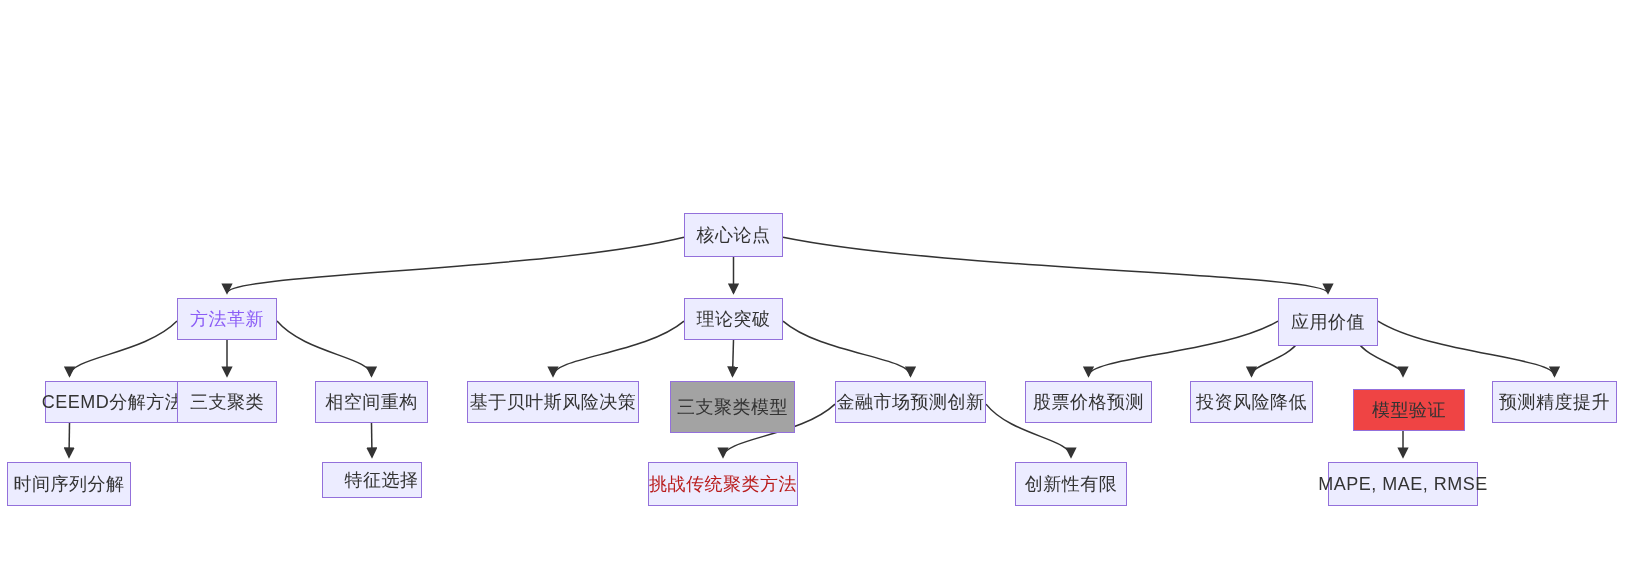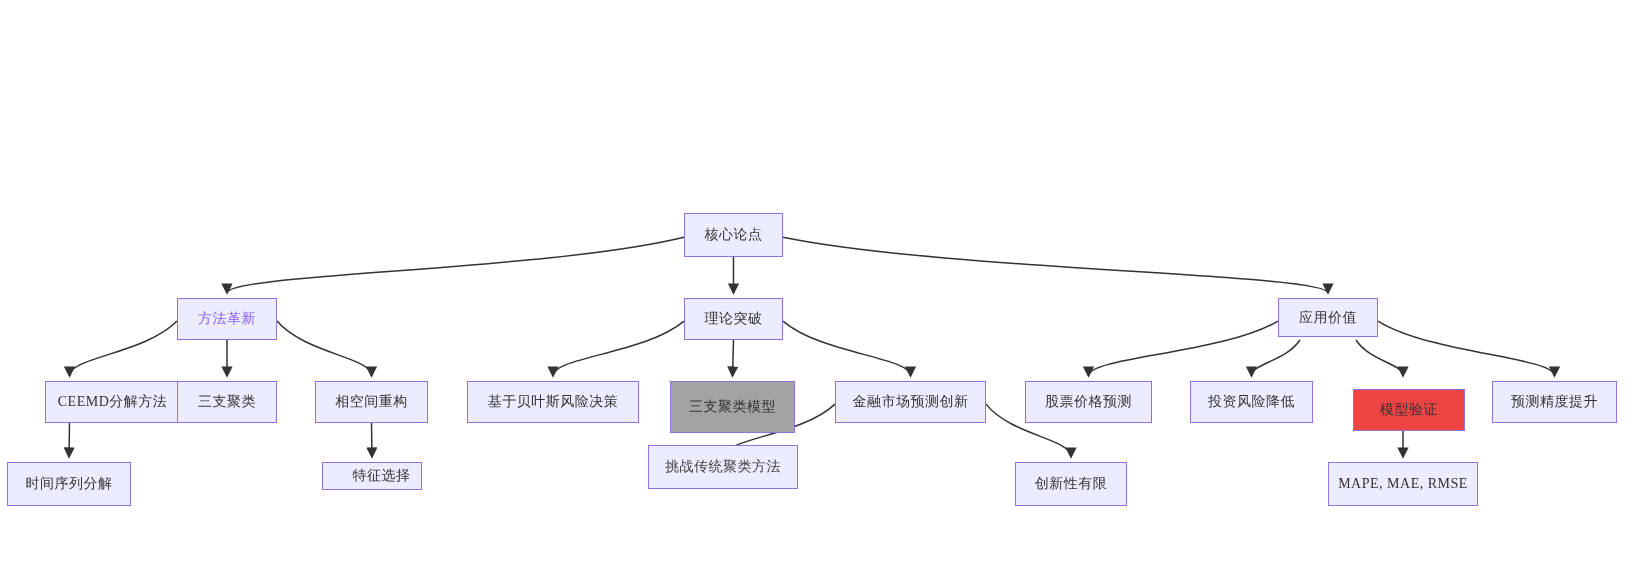--- a/index.html
+++ b/index.html
@@ -26,25 +26,24 @@
     fill: none;
     stroke-width: 1.5px;
   }
   .node {
     position: absolute;
     box-sizing: border-box;
     border: 1px solid;
     display: flex;
     align-items: center;
     justify-content: center;
-    font-size: 14px;
+    font-size: 18px;
     line-height: 1;
     white-space: nowrap;
     letter-spacing: 0.5px;
-    font-family: Liberation Serif, serif;
   }
 </style>
 </head>
 <body>
 
 <div class="canvas">
   <svg class="edge-layer" width="1628" height="576" viewBox="0 0 1628 576" xmlns="http://www.w3.org/2000/svg">
     <defs>
       <marker id="arrowhead" viewBox="0 0 10 10" refX="8.5" refY="5" markerWidth="7.5" markerHeight="7.5" orient="auto-start-reverse">
         <path d="M0,0 L10,5 L0,10 z" fill="#333333"></path>
@@ -68,29 +67,29 @@
         <path class="edge" d="M371.5,423 L372,457" stroke="#333333" marker-end="url(#arrowhead)"></path>
         <path class="edge" d="M835,404.1 C801.4,435.84000000000003 723,438.485 723,457" stroke="#333333" marker-end="url(#arrowhead)"></path>
         <path class="edge" d="M986,404.1 C1011.5,435.84000000000003 1071,438.485 1071,457" stroke="#333333" marker-end="url(#arrowhead)"></path>
         <path class="edge" d="M1403,423 L1403,457" stroke="#333333" marker-end="url(#arrowhead)"></path>
       </g>
   </svg>
 
 <div class="node" style="left: 684px; top: 213px; width: 99px; height: 44px; background: rgb(236, 236, 255); border-color: rgb(147, 112, 219); color: rgb(51, 51, 51);">核心论点</div>
     <div class="node" style="left: 177px; top: 298px; width: 100px; height: 42px; background: rgb(236, 236, 255); border-color: rgb(147, 112, 219); color: #8b5cf6;">方法革新</div>
     <div class="node" style="left: 684px; top: 298px; width: 99px; height: 42px; background: rgb(236, 236, 255); border-color: rgb(147, 112, 219); color: rgb(51, 51, 51);">理论突破</div>
-    <div class="node" style="left: 1278px; top: 298px; width: 100px; height: 39px; background: rgb(236, 236, 255); border-color: rgb(147, 112, 219); color: rgb(51, 51, 51);">应用价值</div>
+    <div class="node" style="left: 1278px; top: 298px; width: 100px; height: 48px; background: rgb(236, 236, 255); border-color: rgb(147, 112, 219); color: rgb(51, 51, 51);">应用价值</div>
     <div class="node" style="left: 2px; top: 381px; width: 135px; height: 42px; background: rgb(236, 236, 255); border-color: rgb(147, 112, 219); color: rgb(51, 51, 51); margin-left: 43px;">CEEMD分解方法</div>
     <div class="node" style="left: 177px; top: 381px; width: 100px; height: 42px; background: rgb(236, 236, 255); border-color: rgb(147, 112, 219); color: rgb(51, 51, 51);">三支聚类</div>
     <div class="node" style="left: 315px; top: 381px; width: 113px; height: 42px; background: rgb(236, 236, 255); border-color: rgb(147, 112, 219); color: rgb(51, 51, 51);">相空间重构</div>
     <div class="node" style="left: 467px; top: 381px; width: 172px; height: 42px; background: rgb(236, 236, 255); border-color: rgb(147, 112, 219); color: rgb(51, 51, 51);">基于贝叶斯风险决策</div>
     <div class="node" style="left: 670px; top: 381px; width: 125px; height: 52px; background: #a3a3a3; border-color: rgb(147, 112, 219); color: rgb(51, 51, 51);">三支聚类模型</div>
     <div class="node" style="left: 835px; top: 381px; width: 151px; height: 42px; background: rgb(236, 236, 255); border-color: rgb(147, 112, 219); color: rgb(51, 51, 51);">金融市场预测创新</div>
     <div class="node" style="left: 1025px; top: 381px; width: 127px; height: 42px; background: rgb(236, 236, 255); border-color: rgb(147, 112, 219); color: rgb(51, 51, 51);">股票价格预测</div>
     <div class="node" style="left: 1190px; top: 381px; width: 123px; height: 42px; background: rgb(236, 236, 255); border-color: rgb(147, 112, 219); color: rgb(51, 51, 51);">投资风险降低</div>
     <div class="node" style="left: 1353px; top: 381px; width: 112px; height: 42px; background: #ef4444; border-color: rgb(147, 112, 219); color: rgb(51, 51, 51); margin-top: 8px;">模型验证</div>
     <div class="node" style="left: 1492px; top: 381px; width: 125px; height: 42px; background: rgb(236, 236, 255); border-color: rgb(147, 112, 219); color: rgb(51, 51, 51);">预测精度提升</div>
     <div class="node" style="left: 7px; top: 462px; width: 124px; height: 44px; background: rgb(236, 236, 255); border-color: rgb(147, 112, 219); color: rgb(51, 51, 51);">时间序列分解</div>
-    <div class="node" style="left: 322px; top: 462px; width: 100px; height: 28px; background: rgb(236, 236, 255); border-color: rgb(147, 112, 219); color: rgb(51, 51, 51); padding-left: 19px;">特征选择</div>
-    <div class="node" style="left: 648px; top: 445px; width: 150px; height: 44px; background: rgb(236, 236, 255); border-color: rgb(147, 112, 219); color: #404040;">挑战传统聚类方法</div>
+    <div class="node" style="left: 322px; top: 462px; width: 100px; height: 36px; background: rgb(236, 236, 255); border-color: rgb(147, 112, 219); color: rgb(51, 51, 51); padding-left: 19px;">特征选择</div>
+    <div class="node" style="left: 648px; top: 462px; width: 150px; height: 44px; background: rgb(236, 236, 255); border-color: rgb(147, 112, 219); color: #b91c1c;">挑战传统聚类方法</div>
     <div class="node" style="left: 1015px; top: 462px; width: 112px; height: 44px; background: rgb(236, 236, 255); border-color: rgb(147, 112, 219); color: rgb(51, 51, 51);">创新性有限</div>
     <div class="node" style="left: 1328px; top: 462px; width: 150px; height: 44px; background: rgb(236, 236, 255); border-color: rgb(147, 112, 219); color: rgb(51, 51, 51);">MAPE, MAE, RMSE</div>
   </div>
 
 </body></html>

